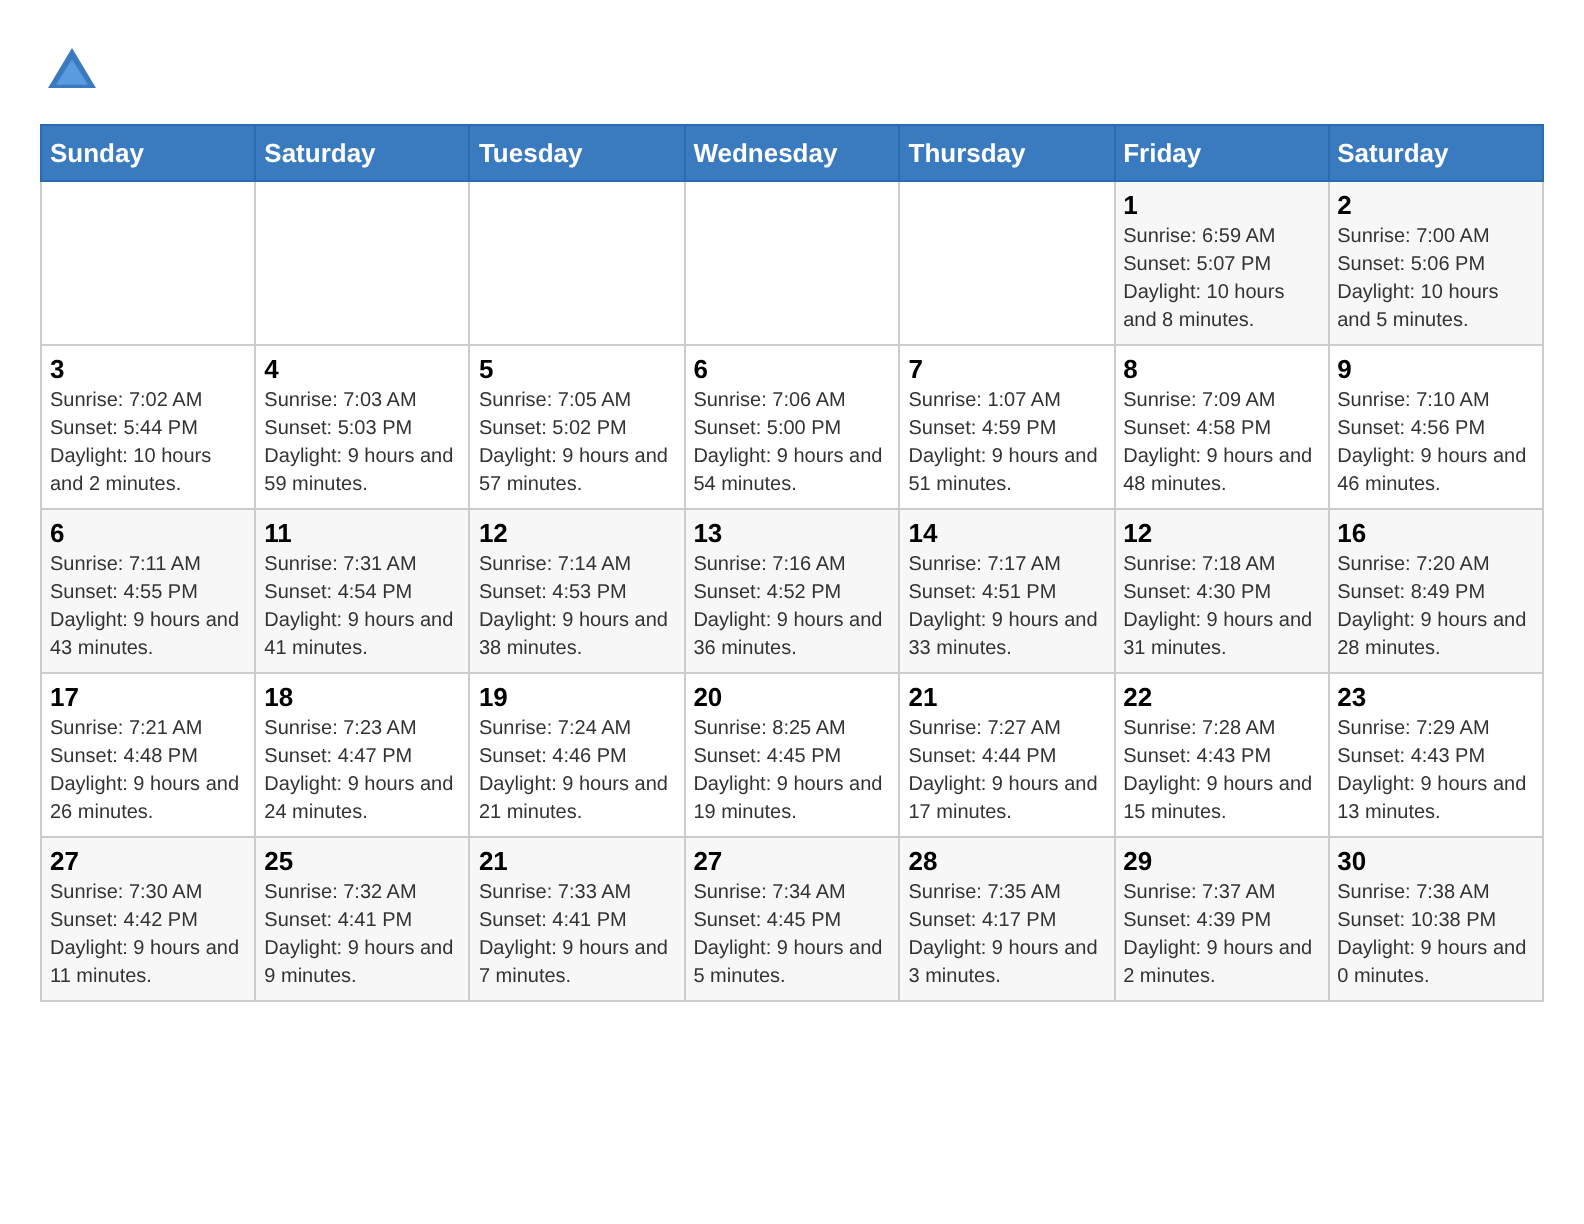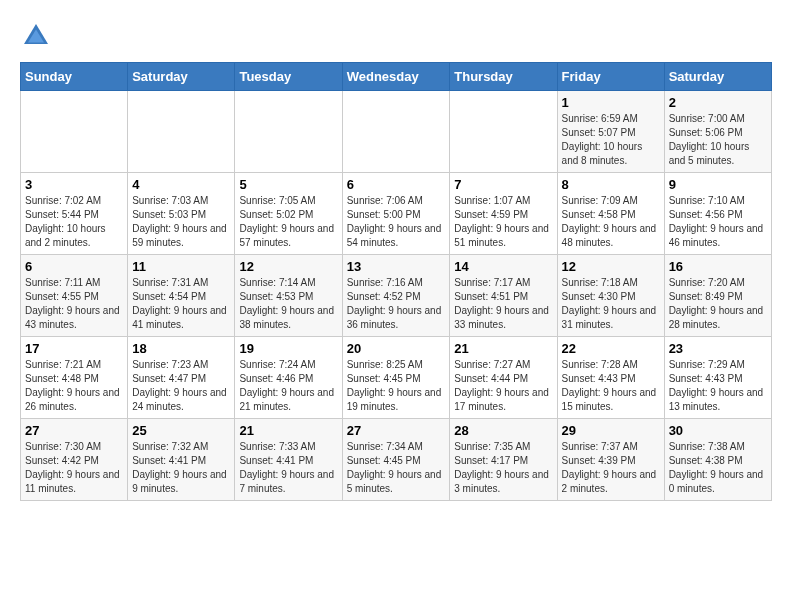--- a/index.html
+++ b/index.html
@@ -305,18 +305,18 @@
         </td>
         <td>
           <span class="day-num">29</span>
           <div class="day-info">Sunrise: 7:37 AM
 Sunset: 4:39 PM
 Daylight: 9 hours and 2 minutes.</div>
         </td>
         <td>
           <span class="day-num">30</span>
           <div class="day-info">Sunrise: 7:38 AM
-Sunset: 4:38 PM
+Sunset: 10:38 PM
 Daylight: 9 hours and 0 minutes.</div>
         </td>
       </tr>
     </tbody>
 </table>
 
 </body></html>

